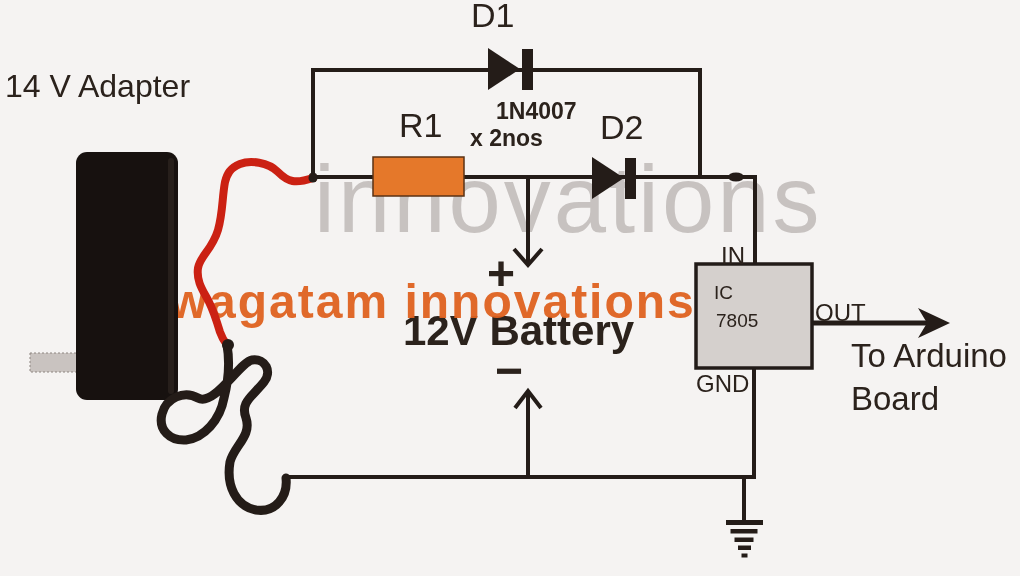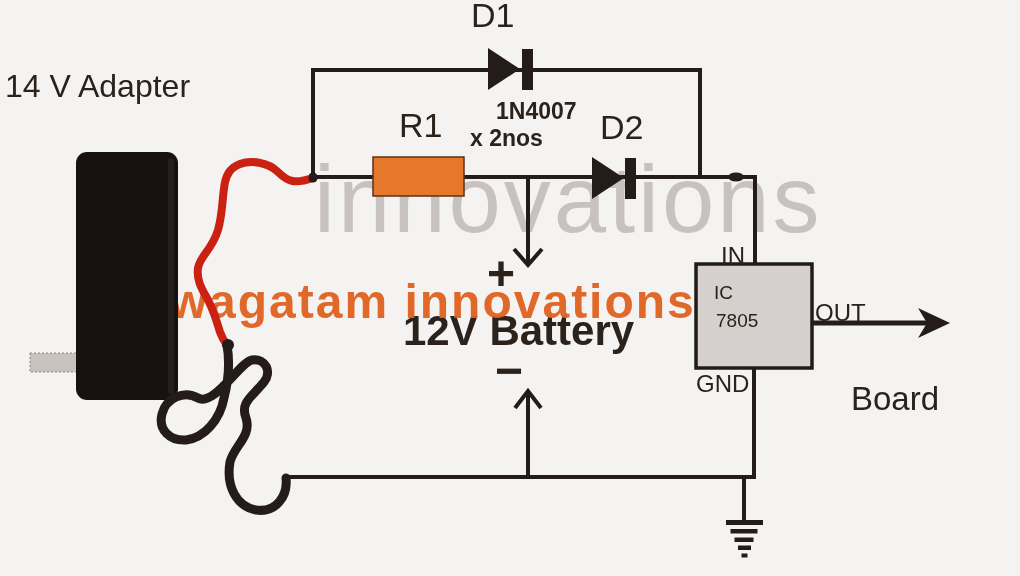--- a/index.html
+++ b/index.html
@@ -98,20 +98,21 @@
   <div class="lbl t-sign" style="left:487px;top:250px;">+</div>
   <div class="lbl t-batt" style="left:403px;top:310px;">12V Battery</div>
   <div class="lbl t-sign" style="left:495px;top:347px;">−</div>
 
   <div class="lbl t-pin" style="left:721px;top:236px;">IN</div>
   <div class="lbl t-ic" style="left:714px;top:283px;">IC</div>
   <div class="lbl t-ic" style="left:716px;top:311px;">7805</div>
   <div class="lbl t-pin" style="left:815px;top:293px;">OUT</div>
   <div class="lbl t-pin" style="left:696px;top:364px;">GND</div>
 
+  <div class="lbl t-out" style="left:851px;top:339px;">To Arduino</div>
   <div class="lbl t-out" style="left:851px;top:382px;">Board</div>
 
   <div class="wm-orange">swagatam innovations</div>
 
   <svg class="z5" width="1020" height="576" viewBox="0 0 1020 576">
 
     <rect x="30" y="353" width="48" height="19" fill="#c9c3c0" stroke="#8d8580" stroke-width="1" stroke-dasharray="2,2"></rect>
 
     <rect x="76" y="152" width="102" height="248" rx="11" fill="#17110f"></rect>
     <rect x="168" y="158" width="6" height="236" rx="3" fill="#352b27" opacity="0.55"></rect>

